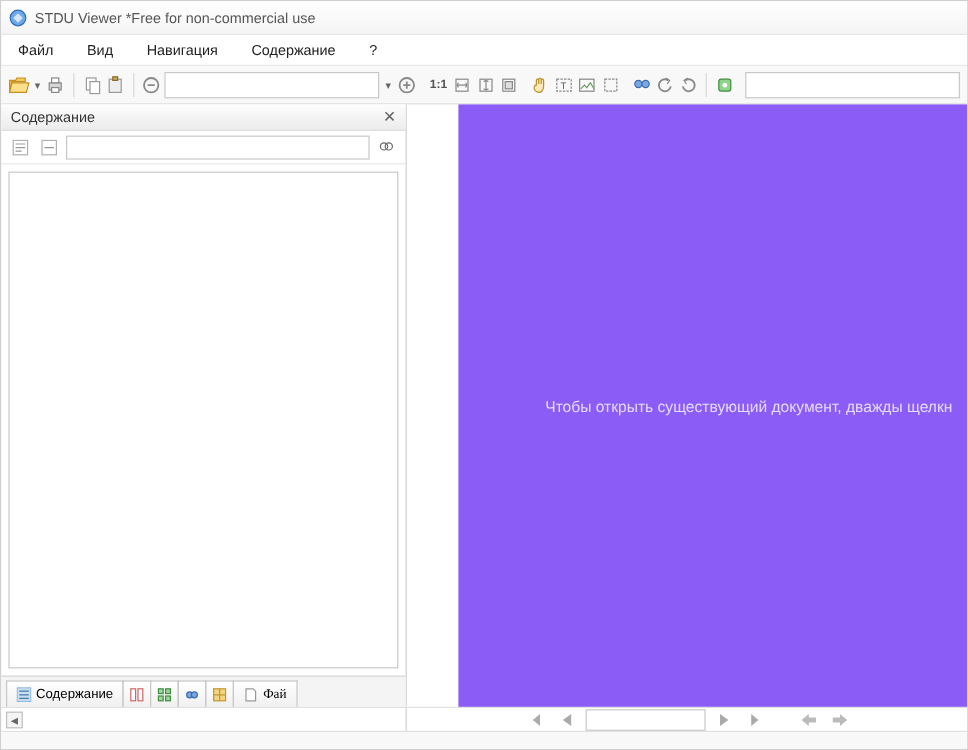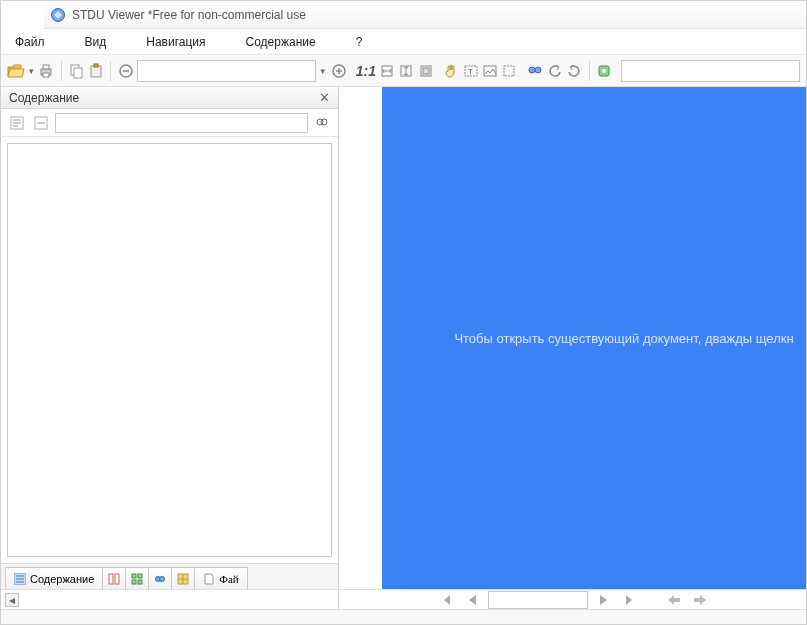--- a/index.html
+++ b/index.html
@@ -16,32 +16,31 @@
   }
   .titlebar {
     height: 28px;
     background: linear-gradient(#ffffff, #f4f4f4);
     border-bottom: 1px solid #e2e2e2;
     display: flex;
     align-items: center;
     padding: 0 6px;
     gap: 6px;
     color: #555;
-    margin-left: 43px;
   }
   .titlebar .app-icon {
     width: 16px; height: 16px;
     display:flex;align-items:center;justify-content:center;
   }
   .menubar {
     height: 26px;
     display: flex;
     align-items: center;
     padding: 0 4px;
-    gap: 20px;
+    gap: 8px;
     border-bottom: 1px solid #e8e8e8;
   }
   .menu-item {
     padding: 3px 10px;
     cursor: default;
     color: #222;
   }
   .toolbar {
     height: 32px;
     background: #f8f8f8;
@@ -122,21 +121,21 @@
     padding: 0 8px;
     border:1px solid #c8c8c8;
     border-bottom:none;
     background:linear-gradient(#ffffff,#f0f0f0);
     font-size:11px;
     cursor:default;
   }
   .stab + .stab { margin-left:-1px;font-family:Liberation Serif, serif; }
   .canvas {
     flex:1;
-    background:#3b82f6;
+    background:#8b5cf6;
     position:relative;
     display:flex; align-items:center; justify-content:center;
     color: rgba(255,255,255,0.78);
     font-size: 13px;
     white-space: nowrap;
     overflow: hidden;
   }
   .bottom-strip {
     height: 20px;
     display:flex;
@@ -224,21 +223,21 @@
   <input class="tb-field" value="" style="">
   <span style="color:#666;font-size:9px;padding:0 3px;">▾</span>
   <div class="tb-btn">
     <svg width="16" height="16" viewBox="0 0 16 16">
         <circle cx="8" cy="8" r="6" fill="none" stroke="#888" stroke-width="1.5"></circle>
         <line x1="5" y1="8" x2="11" y2="8" stroke="#888" stroke-width="1.5"></line>
         <line x1="8" y1="5" x2="8" y2="11" stroke="#888" stroke-width="1.5"></line>
       </svg>
   </div>
   <div class="tb-sep"></div>
-  <div class="tb-btn" style="font-size:14px;color:#555;font-weight:bold;font-style:italic;">1:1</div>
+  <div class="tb-btn" style="font-size:10px;color:#555;font-weight:bold;">1:1</div>
   <div class="tb-btn">
     <svg width="16" height="16" viewBox="0 0 16 16">
         <rect x="3" y="3" width="10" height="10" fill="none" stroke="#888"></rect>
         <path d="M4 8h8M5 6l-1 2 1 2M11 6l1 2-1 2" fill="none" stroke="#888"></path>
       </svg>
   </div>
   <div class="tb-btn">
     <svg width="16" height="16" viewBox="0 0 16 16">
         <rect x="3" y="3" width="10" height="10" fill="none" stroke="#888"></rect>
         <path d="M8 4v8M6 5l2-1 2 1M6 11l2 1 2-1" fill="none" stroke="#888"></path>

